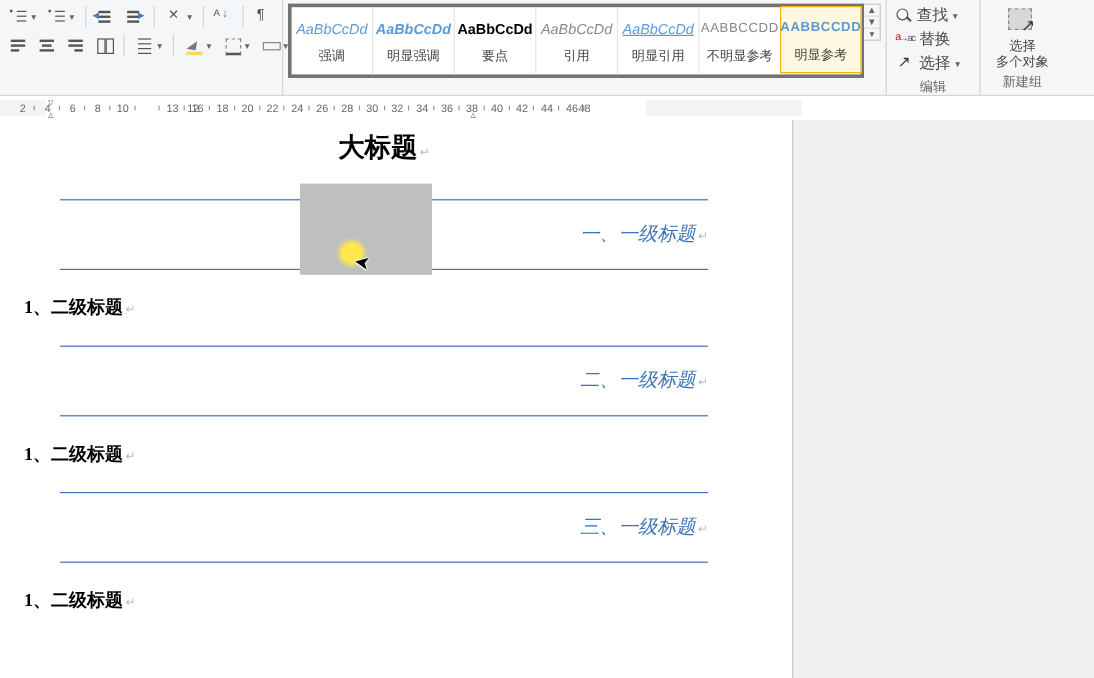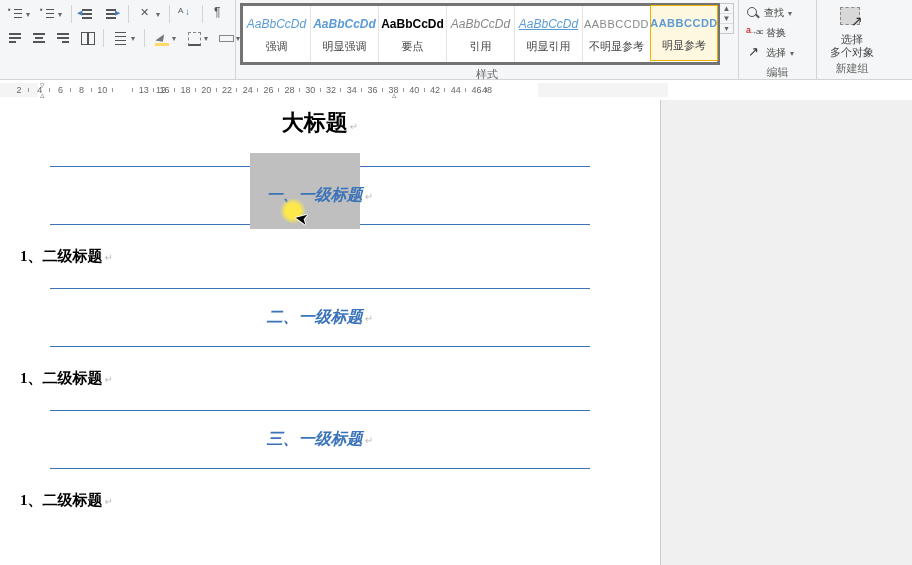--- a/index.html
+++ b/index.html
@@ -69,21 +69,21 @@
   .style-item:last-child { border-right: none; }
   .style-item.selected { border: 1px solid #f0b000; background: #fff8e1; margin: -1px; z-index: 1; }
   .style-preview { font-size: 12px; height: 18px; display: flex; align-items: center; }
   .style-label { font-size: 11px; color: #444; }
   .gallery-dd { width: 14px; border: 1px solid #c8c8c8; border-left: none; background: #f5f6f7; display: flex; flex-direction: column; }
   .gallery-dd div { flex: 1; display: flex; align-items: center; justify-content: center; font-size: 8px; color: #666; border-bottom: 1px solid #ddd; }
   .gallery-dd div:last-child { border-bottom: none; }
 
   
   .edit-row { display: flex; align-items: center; gap: 4px; height: 20px; padding: 0 3px; }
-  .edit-row .lbl { font-size: 10px; color: #444; }
+  .edit-row .lbl { font-size: 13px; color: #444; }
 
   
   .selgrp-body { display: flex; flex-direction: column; align-items: center; justify-content: center; gap: 2px; padding: 2px 6px 0 6px; }
   .selgrp-body .lbl { font-size: 11px; color: #444; text-align: center; line-height: 13px; }
 
   
   .ruler { height: 20px; background: #fff; position: relative; border-bottom: 0; font-size: 9px; color: #666; user-select: none; }
   .ruler-track { position: absolute; left: 0; right: 0; top: 3px; height: 14px; }
   .ruler-light { position: absolute; top: 0; height: 14px; background: #f4f4f4; }
   .ruler-tick { position: absolute; top: 0; height: 14px; display: flex; align-items: center; justify-content: center; }
@@ -97,21 +97,21 @@
   .page { position: absolute; left: 0; top: 0; width: 660px; bottom: 0; background: #fff; }
   .page-edge { position: absolute; left: 660px; top: 0; bottom: 0; width: 252px; background: #f0f0f0; border-left: 1px solid #c8c8c8; }
   .shadow-line { position: absolute; left: 657px; top: 0; bottom: 0; width: 3px; background: linear-gradient(to right, rgba(0,0,0,0) , rgba(0,0,0,0.15)); }
 
   .content { position: absolute; left: 20px; top: 8px; right: 40px; }
   .title-main { font-family: "SimSun"; font-size: 22px; font-weight: bold; color: #000; text-align: center; margin-left: 220px; margin-right: 220px; margin-bottom: 28px; position: relative; }
   .pm::after { content: "↵"; font-size: 10px; color: #bbb; margin-left: 2px; font-weight: normal; font-style: normal; }
 
   .h1block { margin: 0 30px 18px 30px; }
   .h1line { height: 1px; background: #3b73b9; }
-  .h1text { font-family: "SimSun"; font-size: 16px; font-weight: bold; font-style: italic; color: #3b73b9; text-align: center; padding: 18px 0; position: relative; }
+  .h1text { font-family: "SimSun"; font-size: 16px; font-weight: normal; font-style: italic; color: #3b73b9; text-align: right; padding: 18px 0; position: relative; }
   .h1text.selected-wrap { position: relative; }
   .sel-bg { position: absolute; left: 200px; top: -14px; width: 110px; height: 76px; background: #bfbfbf; z-index: 0; }
   .h1text .txt { position: relative; z-index: 1; }
 
   .h2text { font-family: "SimSun"; font-size: 15px; font-weight: bold; color: #000; margin: 22px 0 22px 0; }
 
   
   .cursor-spot { position: absolute; width: 26px; height: 26px; border-radius: 50%; background: radial-gradient(circle, #ffe94a 0%, #ffe94a 40%, rgba(255,233,74,0) 72%); z-index: 5; pointer-events: none; }
   .cursor-arrow { position: absolute; z-index: 6; font-size: 16px; color: #000; pointer-events: none; transform: scaleX(-1) rotate(-10deg); text-shadow: 1px 0 0 #fff, -1px 0 0 #fff, 0 1px 0 #fff, 0 -1px 0 #fff; }
 
@@ -222,21 +222,20 @@
             <div class="style-preview sp-mref">AABBCCDD</div>
             <div class="style-label">明显参考</div>
           </div>
         </div>
       <div class="gallery-dd">
         <div>▲</div>
         <div>▼</div>
         <div>▾</div>
       </div>
     </div>
-    <div class="group-label">样式</div>
   </div>
 
   <div class="group" style="width:78px">
     <div class="group-body" style="flex-direction:column; gap:0; width:100%;">
       <div class="edit-row">
         <span class="i-find"></span>
         <span class="lbl">查找</span>
         <span style="font-size:8px;color:#666;margin-left:auto">▾</span>
       </div>
       <div class="edit-row">

